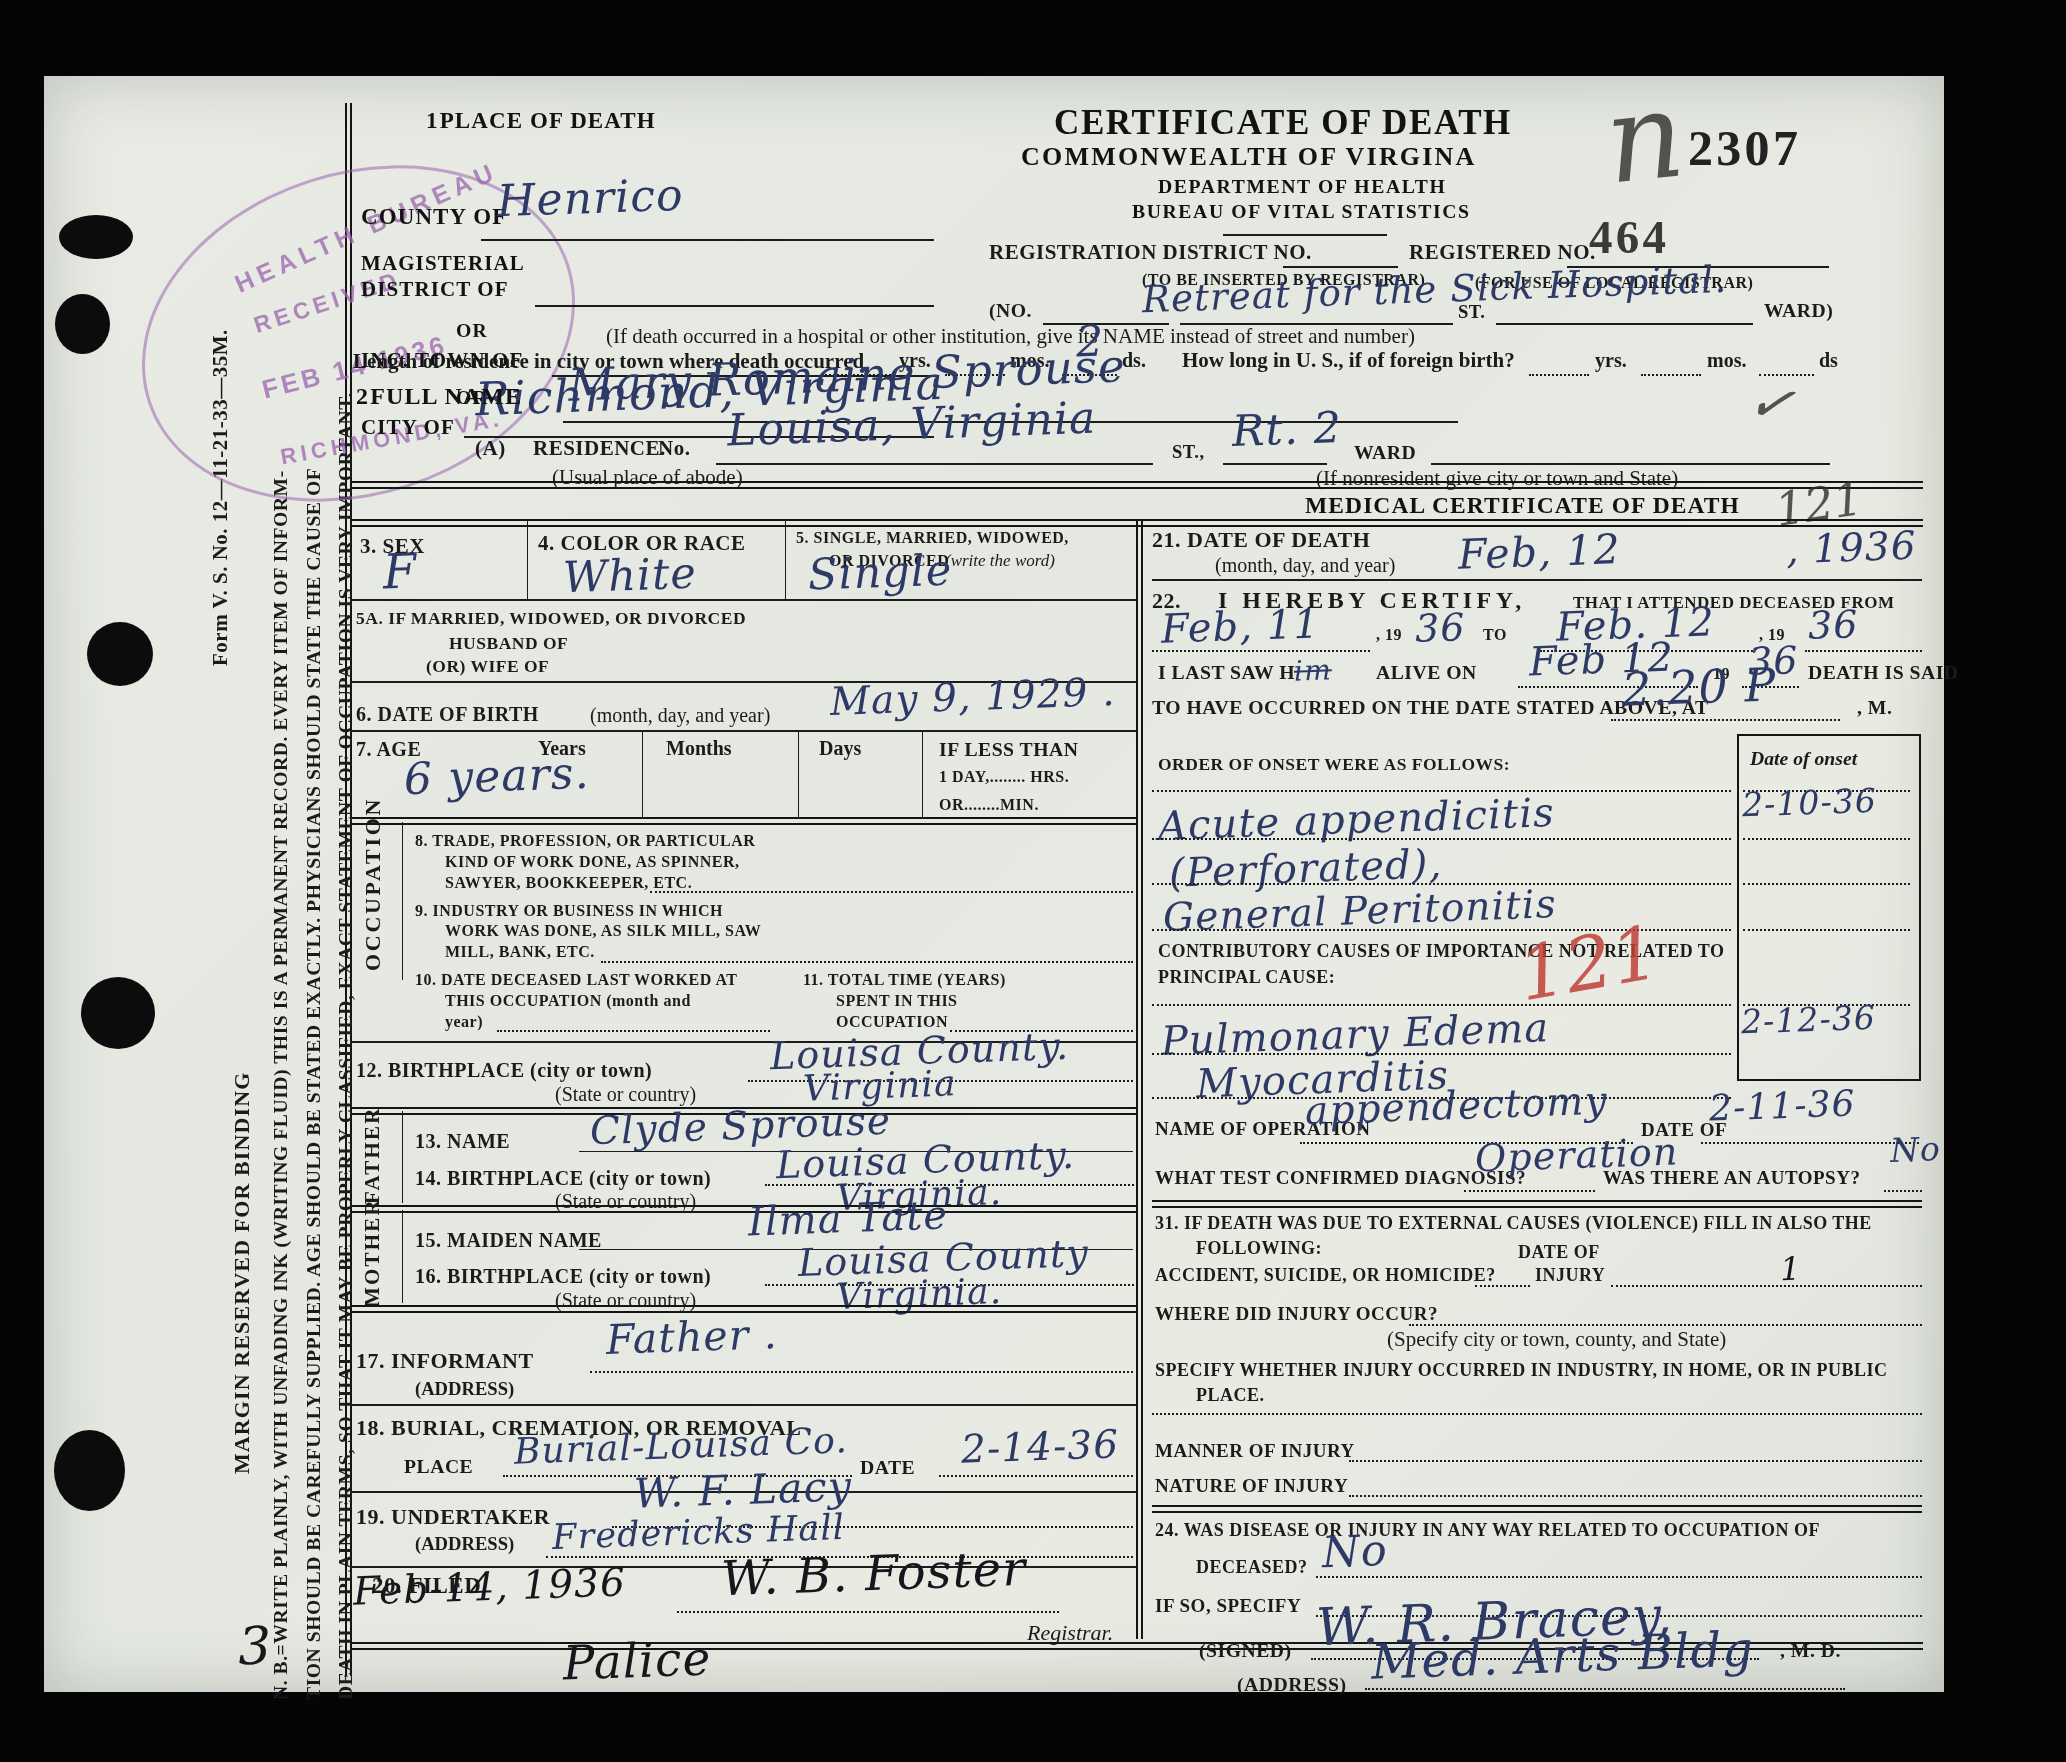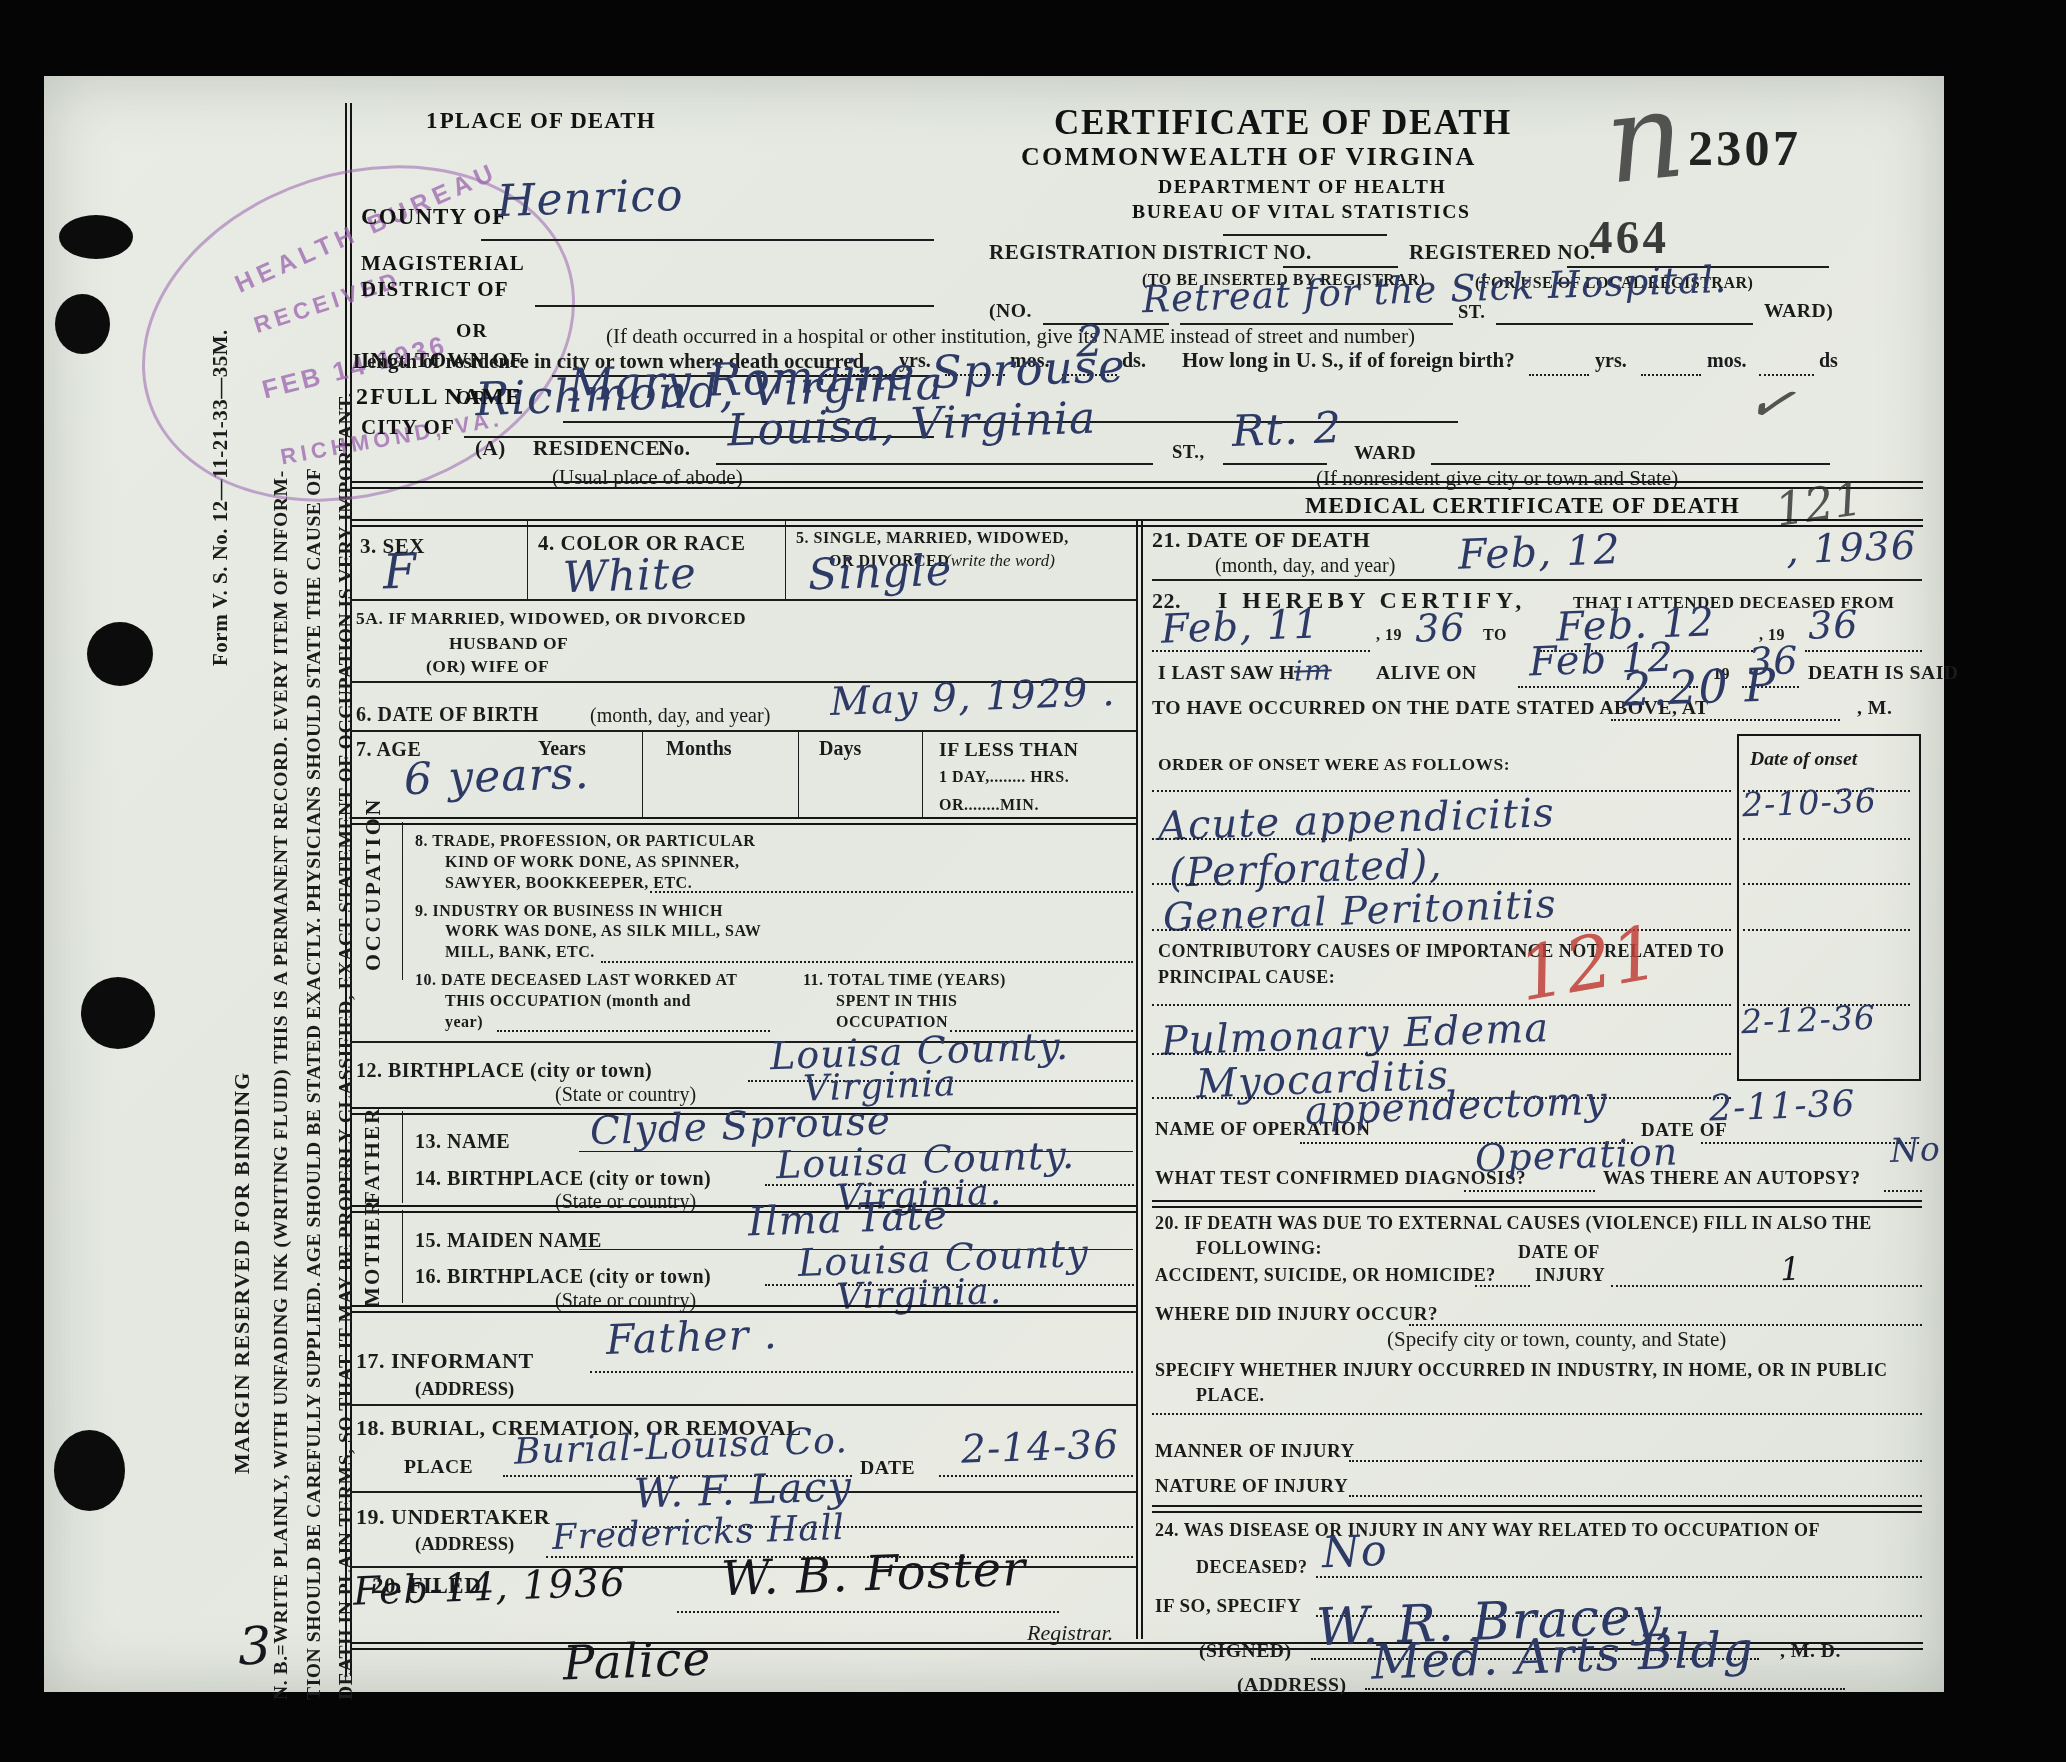--- a/index.html
+++ b/index.html
@@ -334,21 +334,21 @@
   <i class="dt" style="left:1657px;top:1066px;width:218px;"></i>
 
   <div class="ps" style="left:1111px;top:1091px;font-size:19px;">WHAT TEST CONFIRMED DIAGNOSIS?</div>
   <div class="hw" style="left:1431px;top:1057px;font-size:38px;">Operation</div>
   <div class="ps" style="left:1559px;top:1091px;font-size:19px;">WAS THERE AN AUTOPSY?</div>
   <div class="hw" style="left:1846px;top:1054px;font-size:33px;">No</div>
   <i class="dt" style="left:1420px;top:1114px;width:131px;"></i>
   <i class="dt" style="left:1840px;top:1114px;width:38px;"></i>
   <i class="dbl" style="left:1108px;top:1124px;width:770px;"></i>
 
-  <div class="ps" style="left:1111px;top:1137px;font-size:18px;">20. IF DEATH WAS DUE TO EXTERNAL CAUSES (VIOLENCE) FILL IN ALSO THE</div>
+  <div class="ps" style="left:1111px;top:1137px;font-size:18px;">31. IF DEATH WAS DUE TO EXTERNAL CAUSES (VIOLENCE) FILL IN ALSO THE</div>
   <div class="ps" style="left:1152px;top:1162px;font-size:18px;">FOLLOWING:</div>
   <div class="ps" style="left:1474px;top:1166px;font-size:18px;">DATE OF</div>
   <div class="ps" style="left:1111px;top:1189px;font-size:18px;">ACCIDENT, SUICIDE, OR HOMICIDE?</div>
   <i class="dt" style="left:1431px;top:1209px;width:55px;"></i>
   <div class="ps" style="left:1491px;top:1189px;font-size:18px;">INJURY</div>
   <i class="dt" style="left:1567px;top:1209px;width:311px;"></i>
   <div class="hwk" style="left:1736px;top:1174px;font-size:32px;">1</div>
 
   <div class="ps" style="left:1111px;top:1227px;font-size:19px;">WHERE DID INJURY OCCUR?</div>
   <i class="dt" style="left:1365px;top:1248px;width:513px;"></i>

